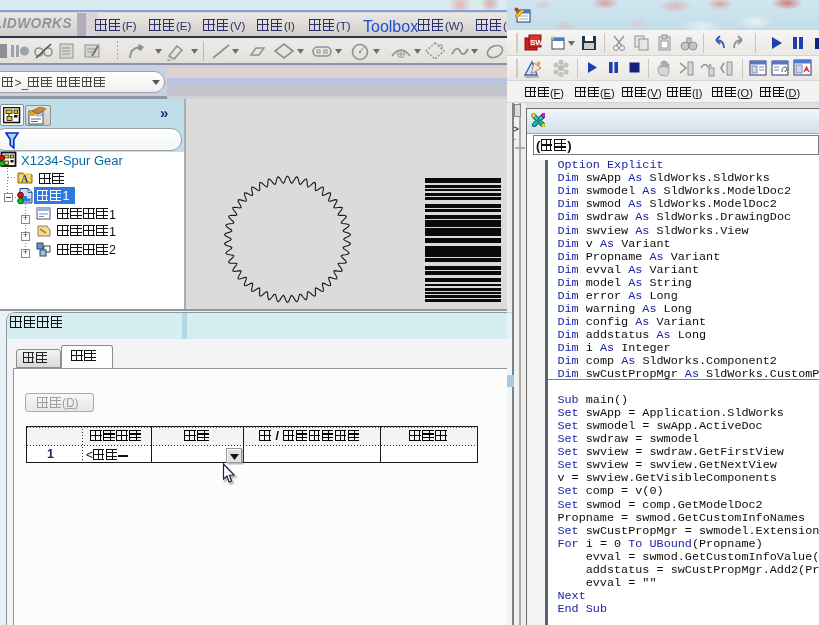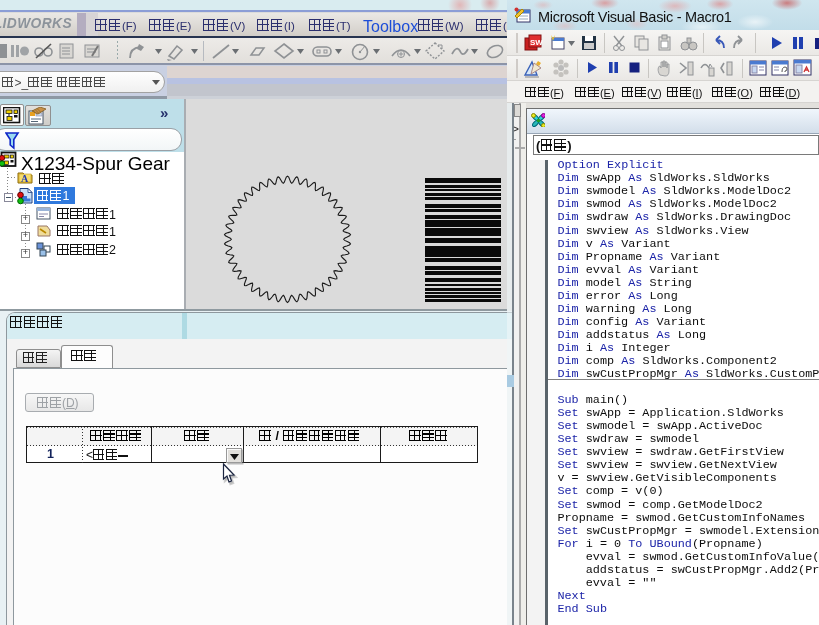--- a/index.html
+++ b/index.html
@@ -160,21 +160,21 @@
       <line x1="3" y1="12" x2="13" y2="12" stroke="#567"></line>
       <line x1="3" y1="14.5" x2="10" y2="14.5" stroke="#567"></line>
       <path d="M4 4 L12 0 L18 2 L10 7 Z" fill="#C89048" stroke="#856022" stroke-width=".8"></path>
       <path d="M5 3.5 l4 4 M7 2.5 l4 4 M9 1.5 l4 4" stroke="#856022" stroke-width=".7"></path>
     </svg>
     <div class="tx" style="left:160px;top:104px;font-size:15px;font-weight:bold;color:#25306B">»</div>
     <div class="ab" style="left:-6px;top:128px;width:188px;height:23px;background:linear-gradient(180deg,#FFFFFF,#F2F6F7);border:1px solid #9AA0A6;border-radius:11px"></div>
     <svg class="ab" style="left:5px;top:132px" width="15" height="18" viewBox="0 0 15 18">
       <path d="M1 1 L13 1 L8.8 7.5 L8.8 16 L5.2 13 L5.2 7.5 Z" fill="#9ADAF0" stroke="#1028C8" stroke-width="1.6"></path>
     </svg>
-    <div class="tx" style="left:21px;top:152.5px;font-size:19px;color:#000000">X1234-Spur Gear</div>
+    <div class="tx" style="left:21px;top:152.5px;font-size:13px;color:#0369a1">X1234-Spur Gear</div>
     <svg class="ab" style="left:0px;top:151px" width="17" height="17" viewBox="0 0 17 17">
       <rect x="1.5" y="1.5" width="14" height="13.5" fill="#fff" stroke="#111" stroke-width="1.8"></rect>
       <rect x="4" y="4" width="5" height="3" fill="#F0D000" stroke="#111" stroke-width=".7"></rect>
       <rect x="10.5" y="4" width="3" height="3" fill="#F0D000" stroke="#111" stroke-width=".7"></rect>
       <rect x="4.5" y="10" width="4" height="3.5" fill="#F0D000" stroke="#111" stroke-width=".7"></rect>
       <rect x="10.5" y="9" width="3" height="2.5" fill="#111"></rect>
       <circle cx="2" cy="7" r="2.6" fill="#E01010" stroke="#600"></circle>
       <circle cx="2" cy="12.5" r="2.6" fill="#10C010" stroke="#060"></circle>
     </svg>
     <div class="ab" style="left:7px;top:168px;width:1px;height:29px;background:repeating-linear-gradient(180deg,#888 0 1px,transparent 1px 3px)"></div>
@@ -287,21 +287,20 @@
     <div class="ab" style="left:507px;top:0;width:312px;height:625px;background:transparent"></div>
     <div class="ab" style="left:507px;top:0;width:312px;height:30px;background:radial-gradient(ellipse 20px 9px at 98px 3px,rgba(220,130,130,.7),rgba(220,130,130,0) 70%),radial-gradient(ellipse 24px 10px at 168px 6px,rgba(230,155,155,.6),rgba(230,155,155,0) 70%),radial-gradient(ellipse 19px 9px at 213px 4px,rgba(222,130,130,.65),rgba(222,130,130,0) 70%),radial-gradient(ellipse 22px 10px at 280px 3px,rgba(200,90,90,.75),rgba(200,90,90,0) 70%),radial-gradient(ellipse 18px 8px at 58px 26px,rgba(233,175,175,.5),rgba(233,175,175,0) 70%),radial-gradient(ellipse 14px 7px at 36px 5px,rgba(228,160,160,.45),rgba(228,160,160,0) 70%),radial-gradient(ellipse 26px 11px at 248px 22px,rgba(255,255,255,.6),rgba(255,255,255,0) 70%),radial-gradient(ellipse 16px 8px at 130px 24px,rgba(236,180,180,.45),rgba(236,180,180,0) 70%),radial-gradient(ellipse 30px 12px at 195px 27px,rgba(255,255,255,.55),rgba(255,255,255,0) 70%),linear-gradient(180deg,#D0E6EF,#C2DDE9)"></div>
     <svg class="ab" style="left:514px;top:7px" width="18" height="18" viewBox="0 0 18 18">
       <rect x="3" y="3" width="13" height="12" fill="#fff" stroke="#336"></rect>
       <rect x="3" y="3" width="13" height="3.5" fill="#4A7AD0"></rect>
       <line x1="5" y1="9" x2="14" y2="9" stroke="#9AB"></line>
       <line x1="5" y1="12" x2="14" y2="12" stroke="#9AB"></line>
       <path d="M1 9 L8 2 L10 4 L3 11 Z" fill="#F0C030" stroke="#A80"></path>
       <circle cx="2.5" cy="2.5" r="2" fill="#D03030"></circle>
     </svg>
-    <div class="tx" style="left:538px;top:9px;font-size:14.5px;color:#111;letter-spacing:-.3px">Microsoft Visual Basic - Macro1</div>
     <div class="ab" style="left:507px;top:30px;width:312px;height:26px;background:linear-gradient(180deg,#F6F5F3,#EAE8E5);border-bottom:1px solid #D6D4D1"></div>
     <div class="ab" style="left:507px;top:56px;width:312px;height:25px;background:linear-gradient(180deg,#F6F5F3,#EAE8E5);border-bottom:1px solid #D6D4D1"></div>
     <div class="ab" style="left:516px;top:33px;width:2px;height:20px;background:#CFCBC7"></div>
     <div class="ab" style="left:516px;top:59px;width:2px;height:19px;background:#CFCBC7"></div>
     <svg class="ab" style="left:524px;top:34px" width="19" height="19" viewBox="0 0 19 19">
       <rect x="1" y="4" width="12" height="12" fill="#C82020" stroke="#801010"></rect>
       <rect x="5" y="1" width="12" height="12" fill="#E03030" stroke="#801010"></rect>
       <text x="6" y="11" font-size="8" font-weight="bold" fill="#fff" font-family="Liberation Sans">SW</text>
     </svg>
     <svg class="ab" style="left:549px;top:34px" width="18" height="18" viewBox="0 0 18 18">

